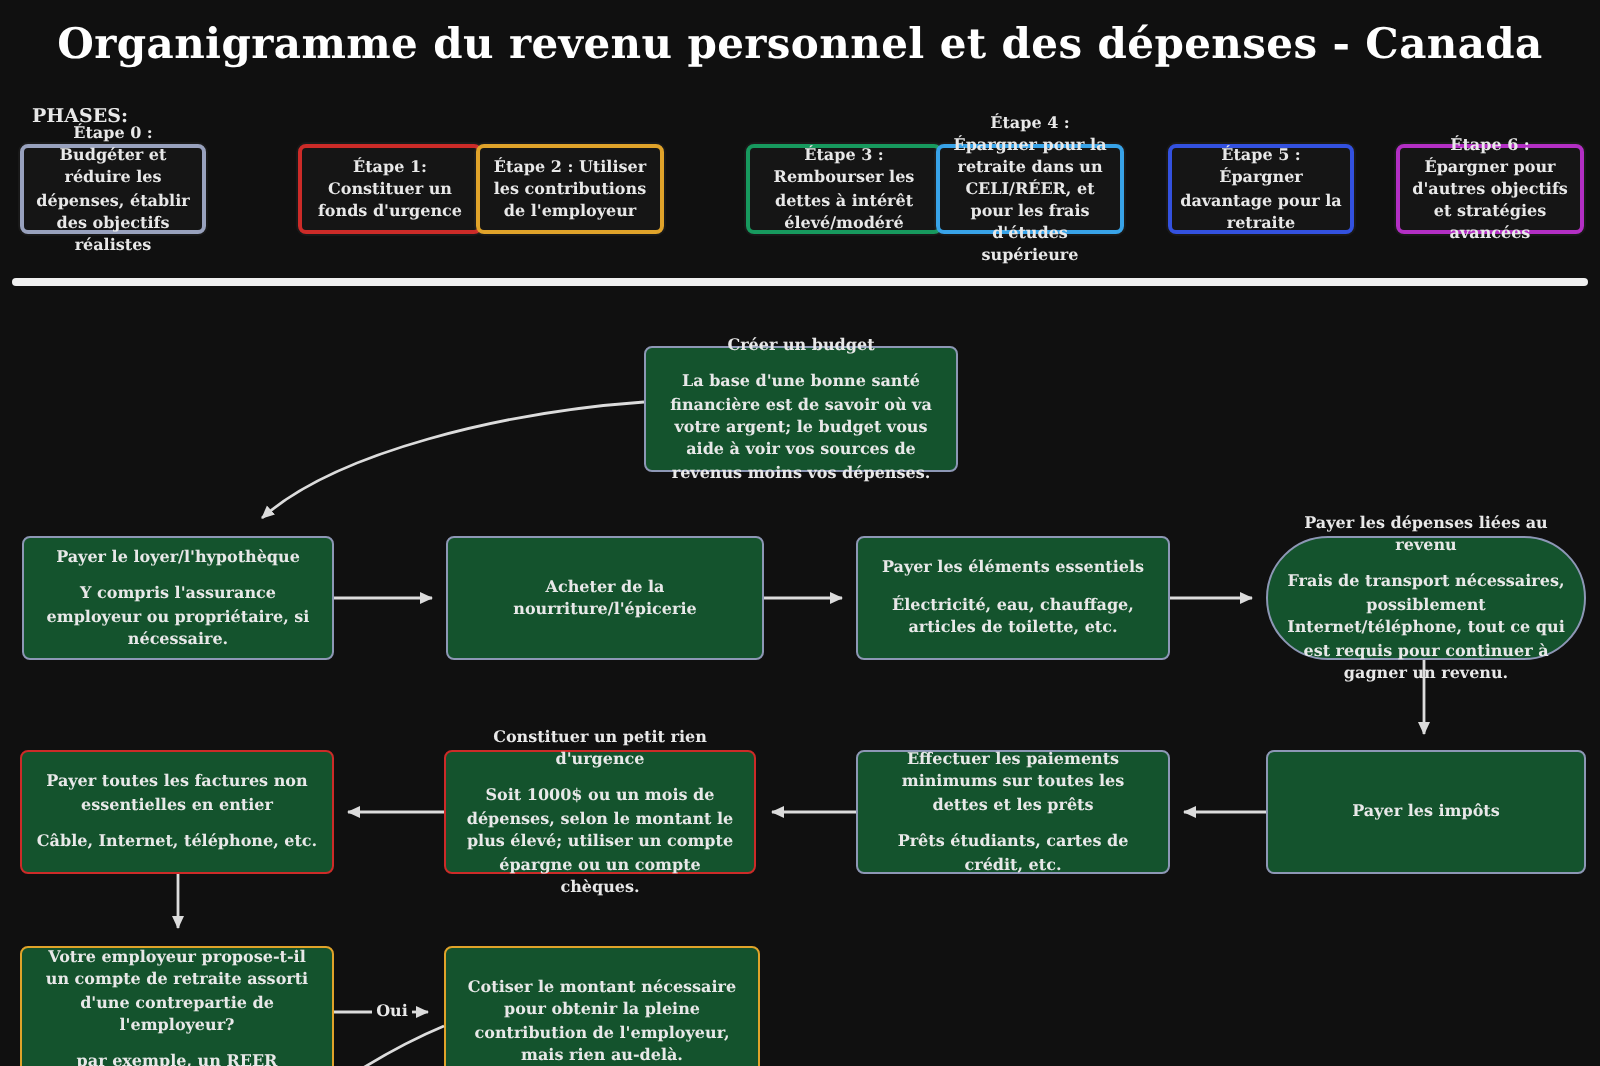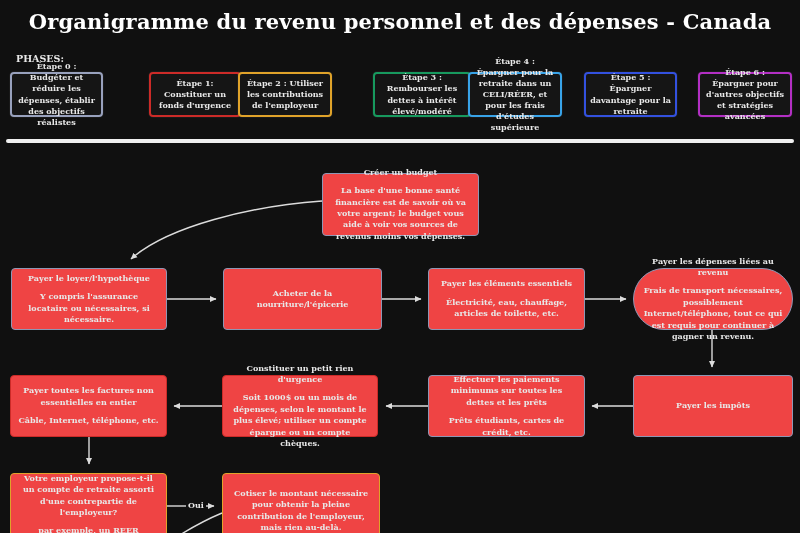--- a/index.html
+++ b/index.html
@@ -20,21 +20,21 @@
     background:#151515;border:2px solid #888;border-radius:4px;
     display:flex;align-items:center;justify-content:center;text-align:center;
     font-size:8px;line-height:1.38;padding:2px 4px;
     box-shadow:0 0 0 1px rgba(255,255,255,0.04);
   }
   .divider{
     position:absolute;left:6px;top:139px;width:788px;height:4px;
     background:#f0f0f0;border-radius:3px;
   }
   .node{
-    position:absolute;box-sizing:border-box;background:#ef4444;
+    position:absolute;box-sizing:border-box;background:#14532d;
     border:1.6px solid #8d97b5;border-radius:4px;
     display:flex;flex-direction:column;align-items:center;justify-content:center;
     text-align:center;padding:4px 7px;font-size:8px;line-height:1.42;
   }
   .node .node-body{margin-top:7px;}
   .node .node-body:empty{display:none;margin:0;}
   .connector-layer{position:absolute;left:0;top:0;width:800px;height:533px;pointer-events:none;}
   .connector-layer line,.connector-layer path.edge{
     stroke:#dcdcdc;stroke-width:1.4;fill:none;
   }
@@ -60,21 +60,21 @@
 
 <div class="divider"></div>
 
 <div class="node" style="left: 322px; top: 173px; width: 157px; height: 63px; border-color: rgb(141, 151, 181);">
   <div class="node-title">Créer un budget</div>
   <div class="node-body">La base d'une bonne santé financière est de savoir où va votre argent; le budget vous aide à voir vos sources de revenus moins vos dépenses.</div>
 </div>
 
 <div class="node" style="left: 11px; top: 268px; width: 156px; height: 62px; border-color: rgb(141, 151, 181);">
   <div class="node-title">Payer le loyer/l'hypothèque</div>
-  <div class="node-body">Y compris l'assurance locataire ou nécessaires, si nécessaire.</div>
+  <div class="node-body">Y compris l'assurance employeur ou propriétaire, si nécessaire.</div>
 </div>
 
 <div class="node" style="left: 223px; top: 268px; width: 159px; height: 62px; border-color: rgb(141, 151, 181);">
   <div class="node-title">Acheter de la nourriture/l'épicerie</div>
 </div>
 
 <div class="node" style="left: 428px; top: 268px; width: 157px; height: 62px; border-color: rgb(141, 151, 181);">
   <div class="node-title">Payer les éléments essentiels</div>
   <div class="node-body">Électricité, eau, chauffage, articles de toilette, etc.</div>
 </div>

